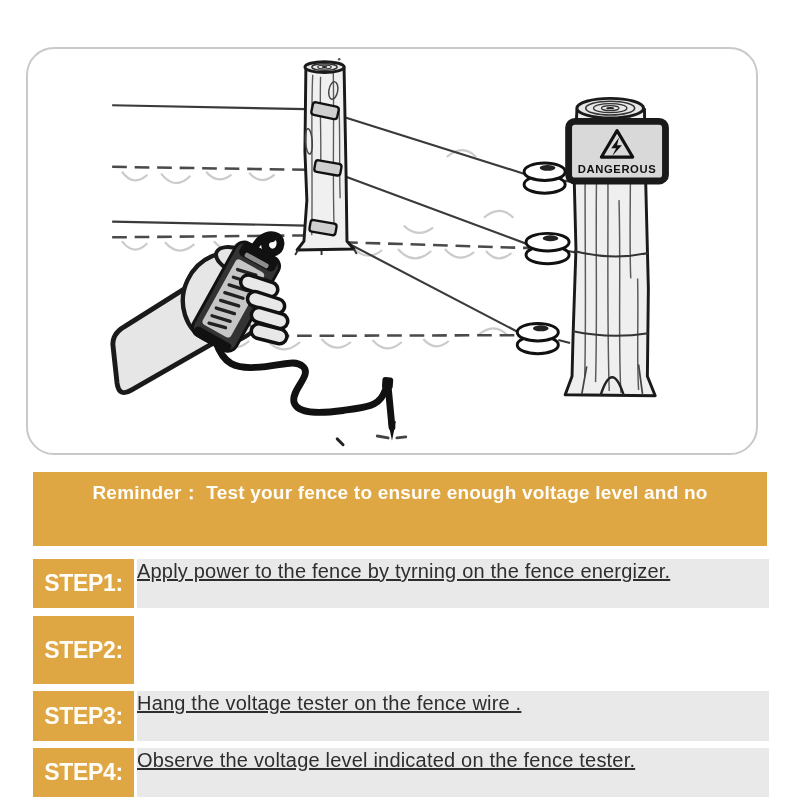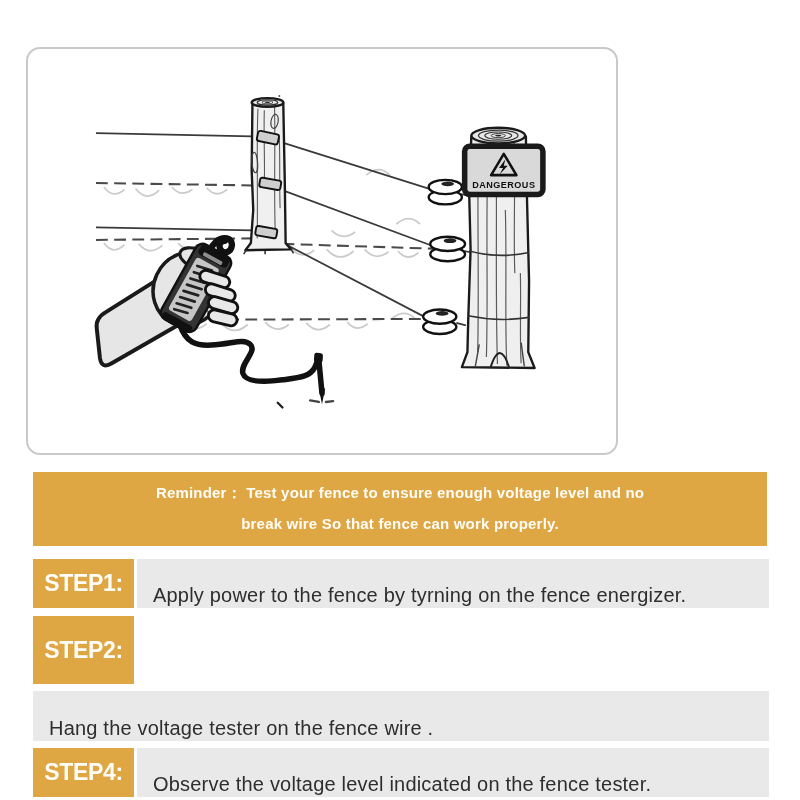--- a/index.html
+++ b/index.html
@@ -1,31 +1,31 @@
 <!DOCTYPE html>
 <html><head>
 <meta charset="utf-8">
 <style>
   html,body{margin:0;padding:0;}
   body{width:800px;height:800px;background:#ffffff;font-family:"Liberation Sans",sans-serif;}
   .canvas{position:relative;width:800px;height:800px;background:#fff;overflow:hidden;}
 
-  .illus-box{position:absolute;left:26px;top:47px;width:592px;height:408px;
-    border:2px solid #c9c9c9;border-radius:14px;background:#fff;box-sizing:border-box;overflow:hidden;text-align:center;}
+  .illus-box{position:absolute;left:26px;top:47px;width:732px;height:408px;
+    border:2px solid #c9c9c9;border-radius:28px;background:#fff;box-sizing:border-box;overflow:hidden;text-align:center;}
   .illus-box svg{display:block;width:100%;height:100%;}
 
   .banner{position:absolute;left:33px;top:472px;width:734px;height:74px;
-    background:#dfa644;color:#fffdf8;font-weight:700;font-size:15px;line-height:31px;
+    background:#dfa644;color:#fffdf8;font-weight:700;font-size:19px;line-height:31px;
     text-align:center;box-sizing:border-box;padding-top:5px;letter-spacing:.2px;}
 
   .step-row{position:absolute;left:33px;width:736px;display:flex;}
   .step-label{width:101px;background:#dfa644;color:#fffdf8;font-size:23px;font-weight:700;
     display:flex;align-items:center;justify-content:center;margin-right:3px;flex:none;letter-spacing:-.3px;}
-  .step-text{flex:1;background:#e9e9e9;display:flex;align-items:flex-end;
-    padding-left:16px;box-sizing:border-box;font-size:20px;color:#2e2e2e;letter-spacing:.2px;}
+  .step-text{flex:1;background:#e9e9e9;display:flex;align-items:flex-start;
+    box-sizing:border-box;font-size:20px;color:#2e2e2e;letter-spacing:.2px;text-decoration:underline;}
   .step-text span{display:inline-block;max-width:585px;line-height:25px;}
 
   .row1{top:559px;height:49px;}
   .row2{top:616px;height:68px;border-radius:24px;}
   .row3{top:691px;height:50px;}
   .row4{top:748px;height:49px;border-radius:18px;}
 </style>
 </head>
 <body>
 
@@ -190,33 +190,33 @@
         <rect x="228" y="279" width="37" height="15" rx="7.5" transform="rotate(14 246 286)"></rect>
       </g>
 
       <path d="M316,394 L322,400" stroke="#222" stroke-width="3" stroke-linecap="round"></path>
       <circle cx="318" cy="6" r="1.3" fill="#555"></circle>
     </svg>
   </div>
 
   <div class="banner">
     <div>Reminder：  Test your fence to ensure enough voltage level and no</div>
-    <div>break wire So that fence can work properly.</div>
   </div>
 
   <div class="step-row row1">
     <div class="step-label">STEP1:</div>
     <div class="step-text">
         <span>Apply power to the fence by tyrning on the fence energizer.</span>
       </div>
   </div>
   <div class="step-row row2">
     <div class="step-label">STEP2:</div>
   </div>
   <div class="step-row row3">
+    <div class="step-label">STEP3:</div>
     <div class="step-text">
         <span>Hang the voltage tester on the fence wire .</span>
       </div>
   </div>
   <div class="step-row row4">
     <div class="step-label">STEP4:</div>
     <div class="step-text">
         <span>Observe the voltage level indicated on the fence tester.</span>
       </div>
   </div>

